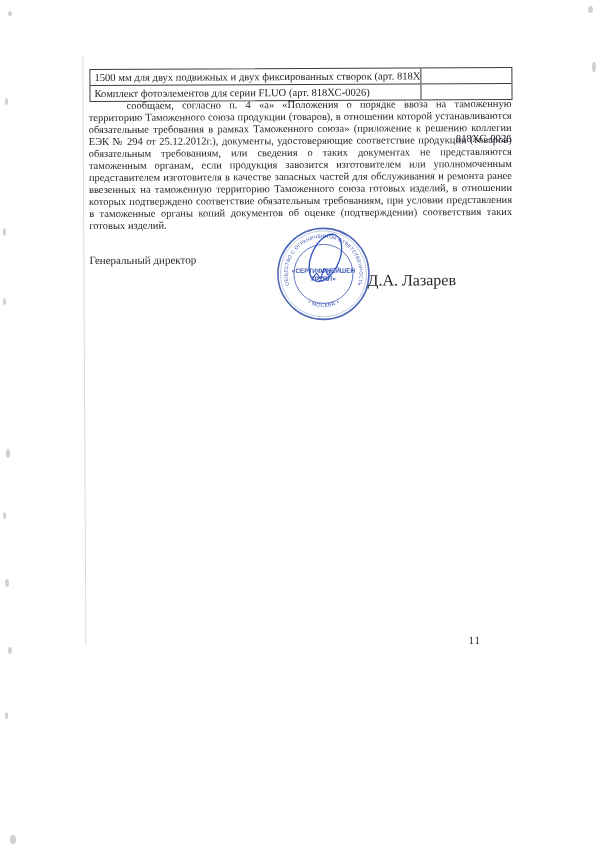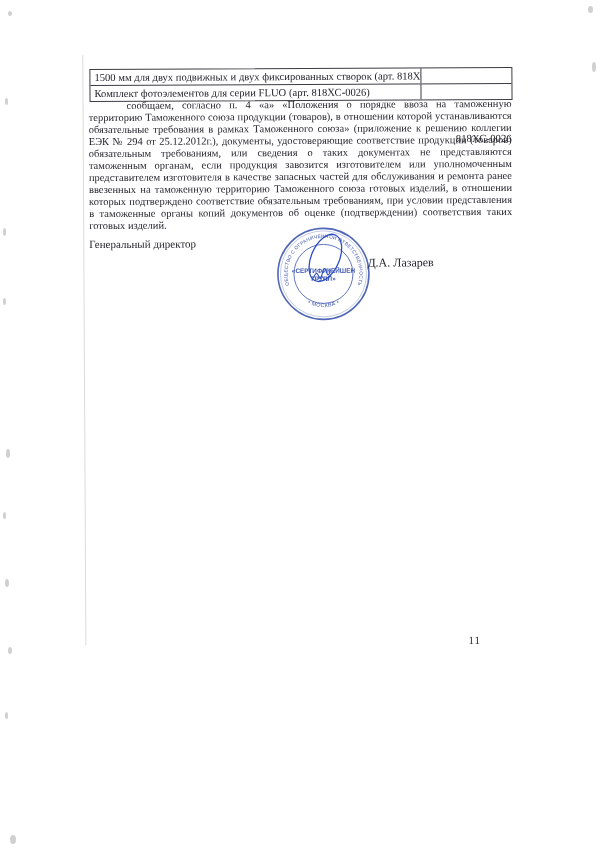--- a/index.html
+++ b/index.html
@@ -21,22 +21,22 @@
   .t-row.first{border-bottom:1px solid #3c3c44;}
   .t-c1{width:326px;border-right:1px solid #3c3c44;padding-left:4px;line-height:15px;white-space:nowrap;overflow:hidden;}
   .t-c2{flex:1;text-align:right;line-height:16px;font-size:10.8px;margin-top:46px;}
   
   .main-par{
     position:absolute;left:90px;top:99px;width:423px;
     font-size:10.5px;line-height:12px;text-align:justify;text-indent:38px;
     color:#26262e;
   }
   
-  .sig-block{position:absolute;left:90px;top:236px;font-size:11px;line-height:14px;color:#26262e;}
-  .signer-name{position:absolute;left:368px;top:256px;font-size:12px;color:#26262e;}
+  .sig-block{position:absolute;left:90px;top:252px;font-size:11px;line-height:14px;color:#26262e;}
+  .signer-name{position:absolute;left:368px;top:272px;font-size:16px;color:#26262e;}
   
   .stamp-wrap{position:absolute;left:266px;top:214px;width:116px;height:116px;}
   .stamp-wrap svg{display:block;}
   
   .page-num{position:absolute;left:467px;top:635px;font-size:11px;letter-spacing:1px;color:#2a2a32;}
 </style>
 </head>
 <body>
 
 <div id="canvas">

